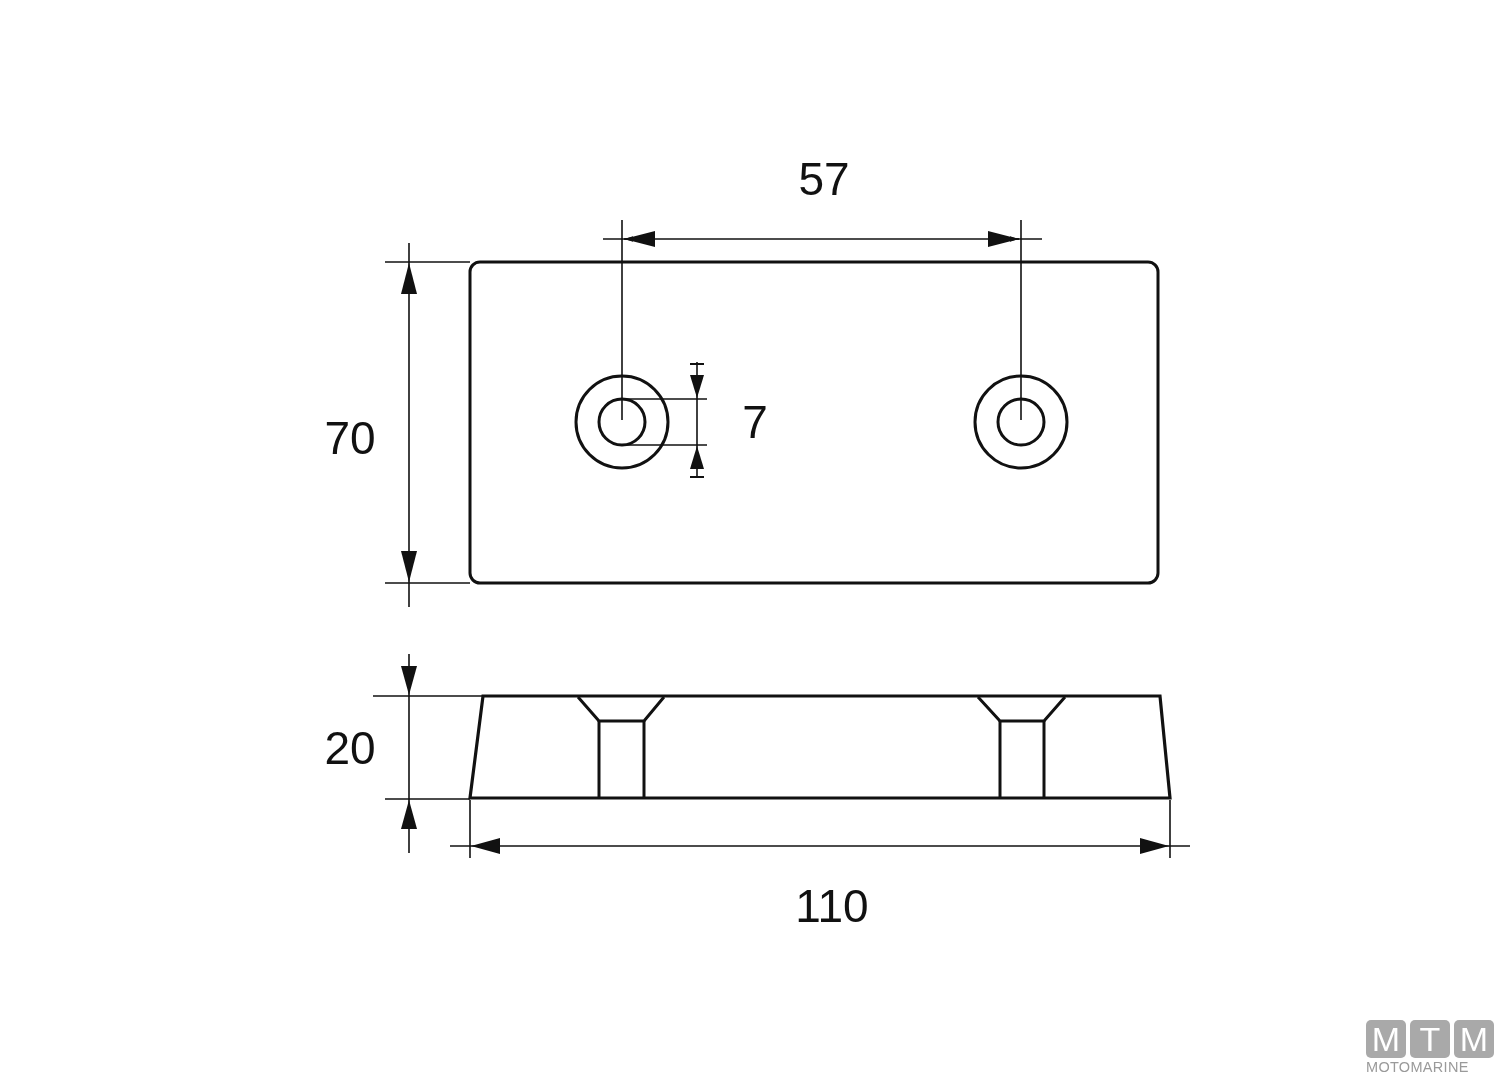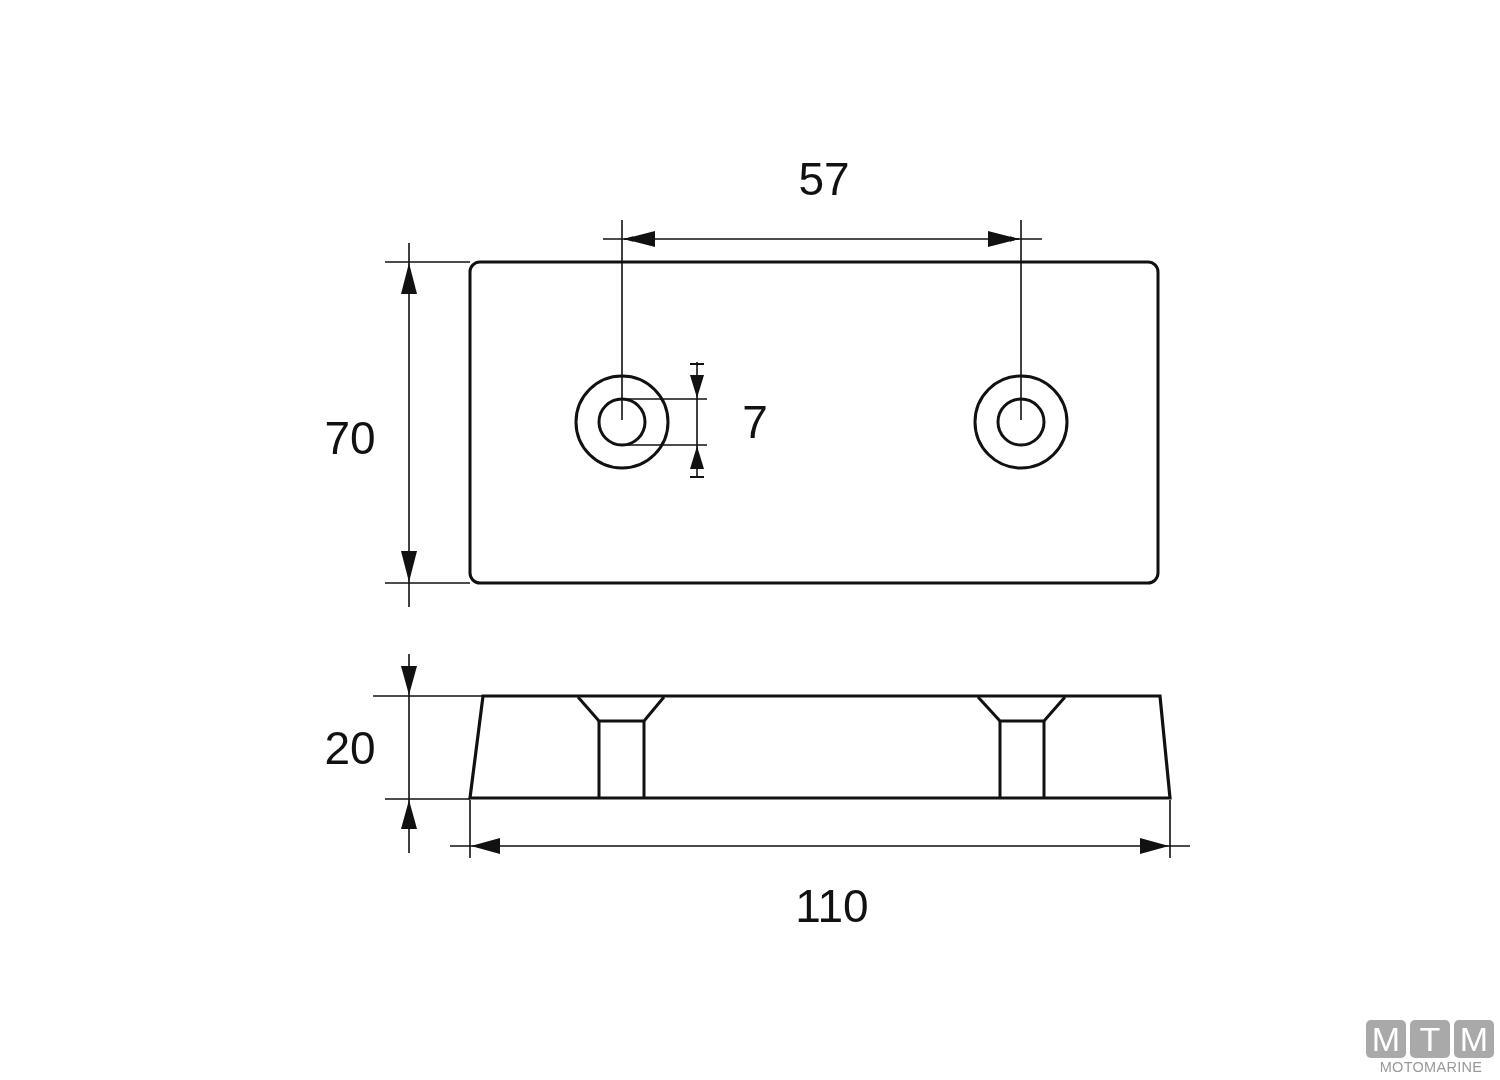--- a/index.html
+++ b/index.html
@@ -2,21 +2,21 @@
 <html><head>
 <meta charset="utf-8">
 <style>
   html, body { margin: 0; padding: 0; background: #ffffff; }
   body { width: 1500px; height: 1080px; position: relative; overflow: hidden; font-family: "Liberation Sans", sans-serif; }
   #drawing { position: absolute; left: 0; top: 0; }
   .dim-text { font-family: "Liberation Sans", sans-serif; font-size: 46px; fill: #111; }
   .logo { position: absolute; left: 1366px; top: 1020px; width: 130px; }
   .logo-boxes { display: flex; gap: 4px; }
   .logo-box { width: 40px; height: 38px; background: #a9a9a9; border-radius: 5px; color: #fff; font-size: 34px; line-height: 38px; text-align: center; font-family: "Liberation Sans", sans-serif; }
-  .logo-text { color: #9a9a9a; font-size: 14.5px; letter-spacing: 0.3px; margin-top: 1px; text-align: center; font-family: "Liberation Sans", sans-serif; }
+  .logo-text { color: #9a9a9a; font-size: 14.5px; letter-spacing: 0.3px; margin-top: 1px; font-family: "Liberation Sans", sans-serif; }
 </style>
 </head>
 <body>
 
 <svg id="drawing" width="1500" height="1080" viewBox="0 0 1500 1080">
   <defs>
     <marker id="arr" viewBox="0 0 10 10" refX="10" refY="5" markerWidth="9" markerHeight="9" markerUnits="userSpaceOnUse" orient="auto-start-reverse">
       <path d="M0,2 L10,5 L0,8 z" fill="#111"></path>
     </marker>
   </defs>

